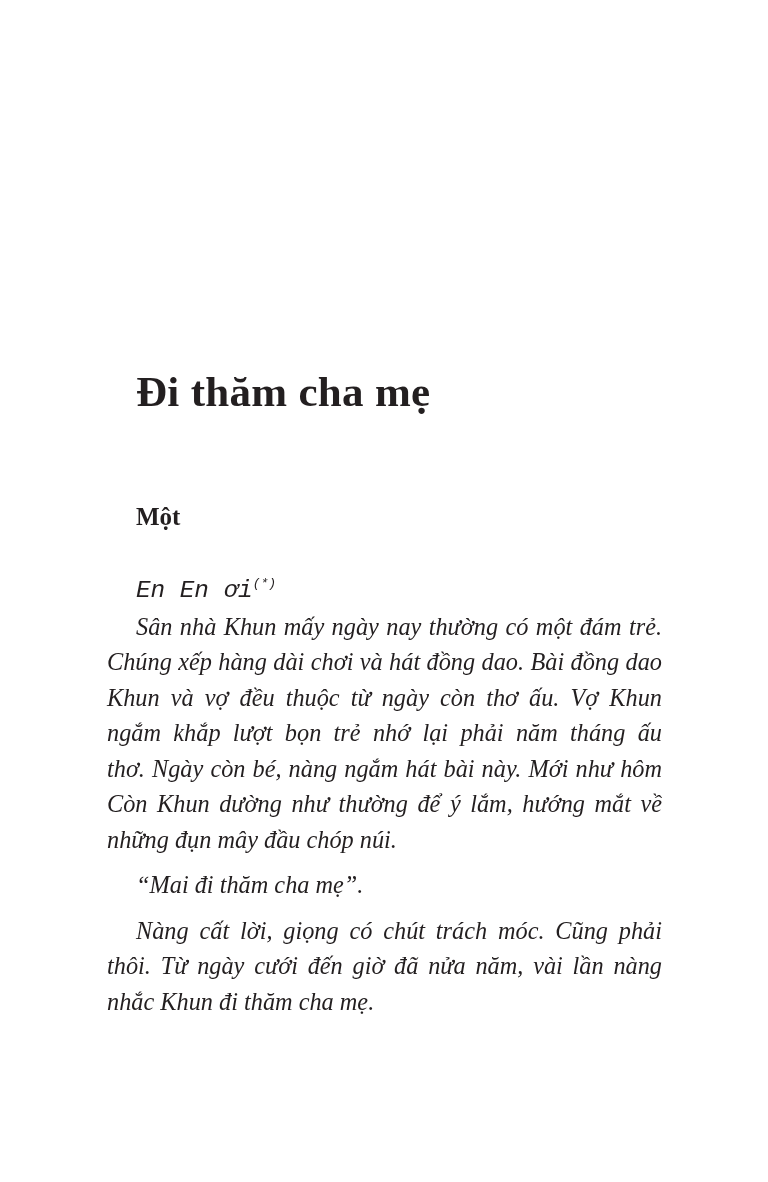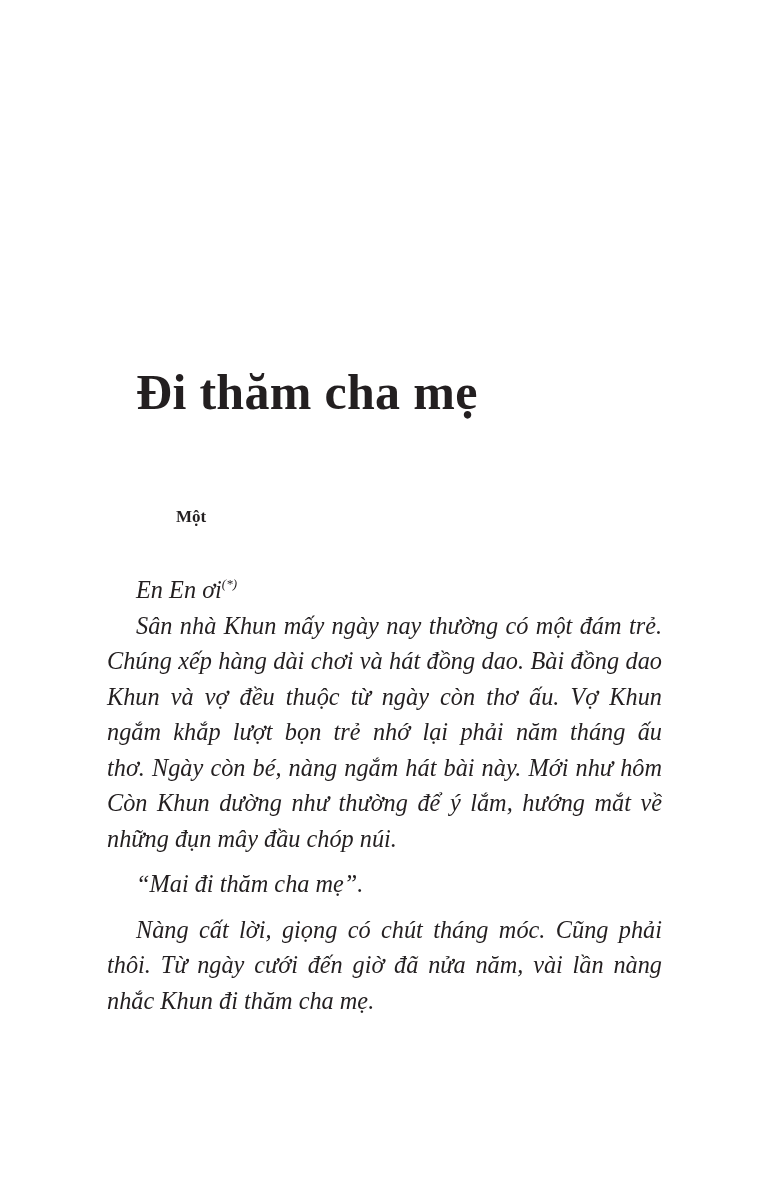--- a/index.html
+++ b/index.html
@@ -1,27 +1,27 @@
 <!DOCTYPE html>
 <html><head>
 <meta charset="utf-8">
 <style>
   html, body { margin: 0; padding: 0; background: #ffffff; }
   body { width: 768px; height: 1182px; position: relative; overflow: hidden;
          font-family: "Liberation Serif", "DejaVu Serif", serif; color: #231f20; }
-  .title { position: absolute; left: 136px; top: 362px; font-size: 50px; font-weight: bold;
+  .title { position: absolute; left: 136px; top: 362px; font-size: 43px; font-weight: bold;
            letter-spacing: 0.3px; white-space: nowrap; line-height: 60px; }
-  .section { position: absolute; left: 136px; top: 500px; font-size: 17px; font-weight: bold;
-             line-height: 34px; margin-left: 40px; }
+  .section { position: absolute; left: 136px; top: 500px; font-size: 25px; font-weight: bold;
+             line-height: 34px; }
   .body { position: absolute; left: 107px; top: 566px; width: 555px; font-size: 24.3px;
           line-height: 35.5px; }
   .line { display: block; white-space: nowrap; font-style: italic; }
   .just { text-align: justify; text-align-last: justify; }
   .indent { padding-left: 29px; }
-  .ital { font-style: italic; }
+  .ital { font-style: italic; font-family: Liberation Mono, monospace; }
   sup { font-size: 13px; vertical-align: 10px; font-style: italic; }
   .gap { margin-top: 10px; }
 </style>
 </head>
 <body>
 
 <h1 class="title" style="margin:0;">Đi thăm cha mẹ</h1>
 
 <div class="section">Một</div>
 
@@ -36,17 +36,17 @@
     <span class="line just">thơ. Ngày còn bé, nàng ngắm hát bài này. Mới như hôm</span>
     <span class="line just">Còn Khun dường như thường để ý lắm, hướng mắt về</span>
     <span class="line">những đụn mây đầu chóp núi.</span>
   </div>
 
   <div class="gap">
     <span class="line indent">“Mai đi thăm cha mẹ”.</span>
   </div>
 
   <div class="gap">
-    <span class="line just indent">Nàng cất lời, giọng có chút tháng móc. Cũng phải</span>
+    <span class="line just indent">Nàng cất lời, giọng có chút trách móc. Cũng phải</span>
     <span class="line just">thôi. Từ ngày cưới đến giờ đã nửa năm, vài lần nàng</span>
     <span class="line">nhắc Khun đi thăm cha mẹ.</span>
   </div>
 </div>
 
 </body></html>

